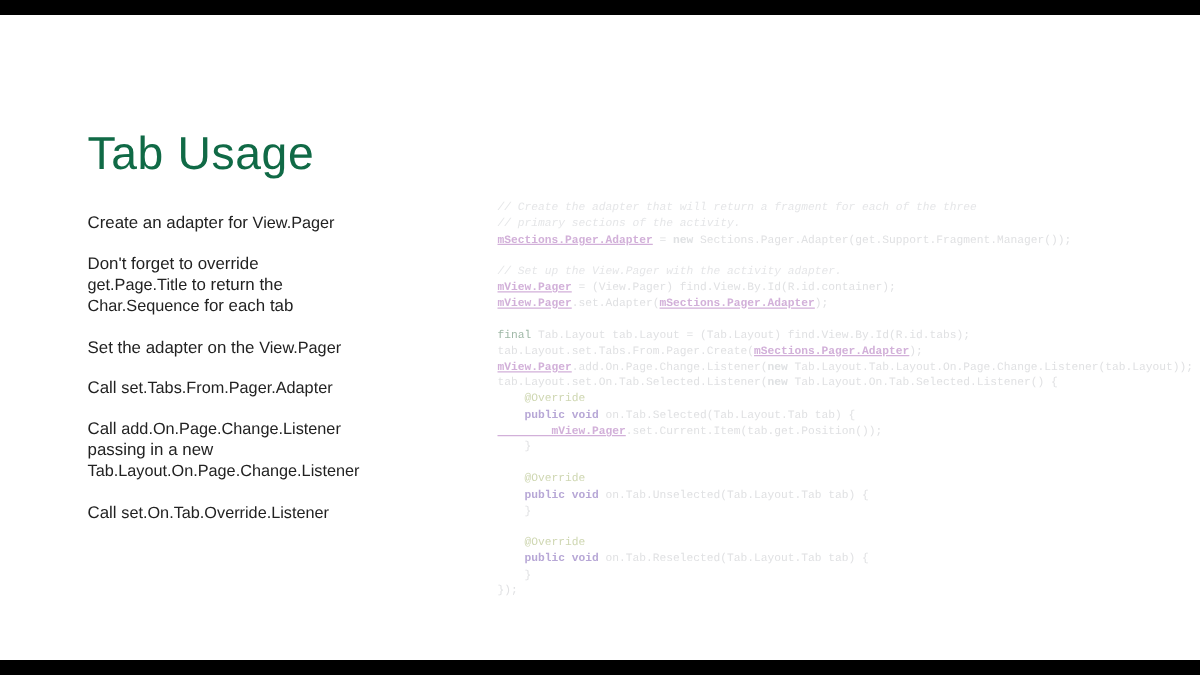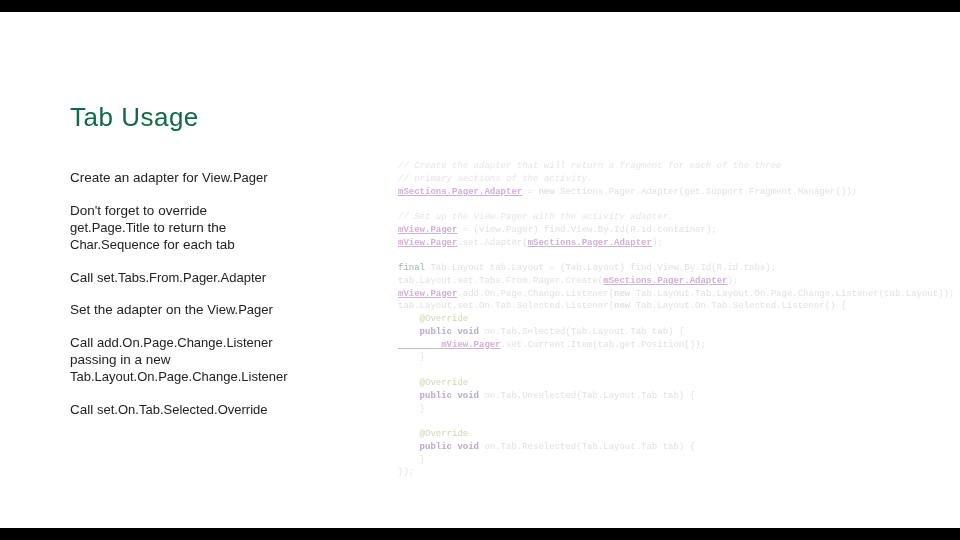--- a/index.html
+++ b/index.html
@@ -16,21 +16,21 @@
     top: 12px;
     left: 0;
     width: 960px;
     height: 516px;
     background: #fff;
   }
   .title {
     position: absolute;
     top: 90px;
     left: 70px;
-    font-size: 26px;
+    font-size: 37px;
     color: #106a46;
     font-weight: 400;
     letter-spacing: 0.5px;
     text-align: right;
   }
   .left-col {
     position: absolute;
     top: 158px;
     left: 70px;
     width: 310px;
@@ -78,32 +78,32 @@
   <div class="left-col">
     <p>
       <span>Create an adapter for </span><span class="mono">View.Pager</span>
     </p>
     <p>
       <span>Don't forget to override</span><br>
       <span class="mono">get.Page.Title</span><span> to return the </span><br>
       <span class="mono">Char.Sequence</span><span> for each tab</span>
     </p>
     <p>
-      <span>Call </span><span class="mono">set.Tabs.From.Pager.Adapter</span>
+      <span>Set the adapter on the </span><span class="mono">View.Pager</span>
     </p>
     <p>
-      <span>Set the adapter on the </span><span class="mono">View.Pager</span>
+      <span>Call </span><span class="mono">set.Tabs.From.Pager.Adapter</span>
     </p>
     <p>
       <span>Call </span><span class="mono">add.On.Page.Change.Listener</span><br>
       <span>passing in a new</span><br>
       <span class="mono">Tab.Layout.On.Page.Change.Listener</span>
     </p>
     <p>
-      <span>Call </span><span class="mono">set.On.Tab.Selected.Override</span>
+      <span>Call </span><span class="mono">set.On.Tab.Override.Listener</span>
     </p>
   </div>
 
   <div class="code-area"><span class="cm">// Create the adapter that will return a fragment for each of the three</span>
 <span class="cm">// primary sections of the activity.</span>
 <span class="fld">mSections.Pager.Adapter</span><span class="pn"> = </span><span class="kw">new</span><span class="typ"> Sections.Pager.Adapter(get.Support.Fragment.Manager());</span>
 <span></span>
 <span class="cm">// Set up the View.Pager with the activity adapter.</span>
 <span class="fld">mView.Pager</span><span class="mth"> = (View.Pager) find.View.By.Id(R.id.</span><span class="id">container</span><span class="pn">);</span>
 <span class="fld">mView.Pager</span><span class="mth">.set.Adapter(</span><span class="fld">mSections.Pager.Adapter</span><span class="pn">);</span>

